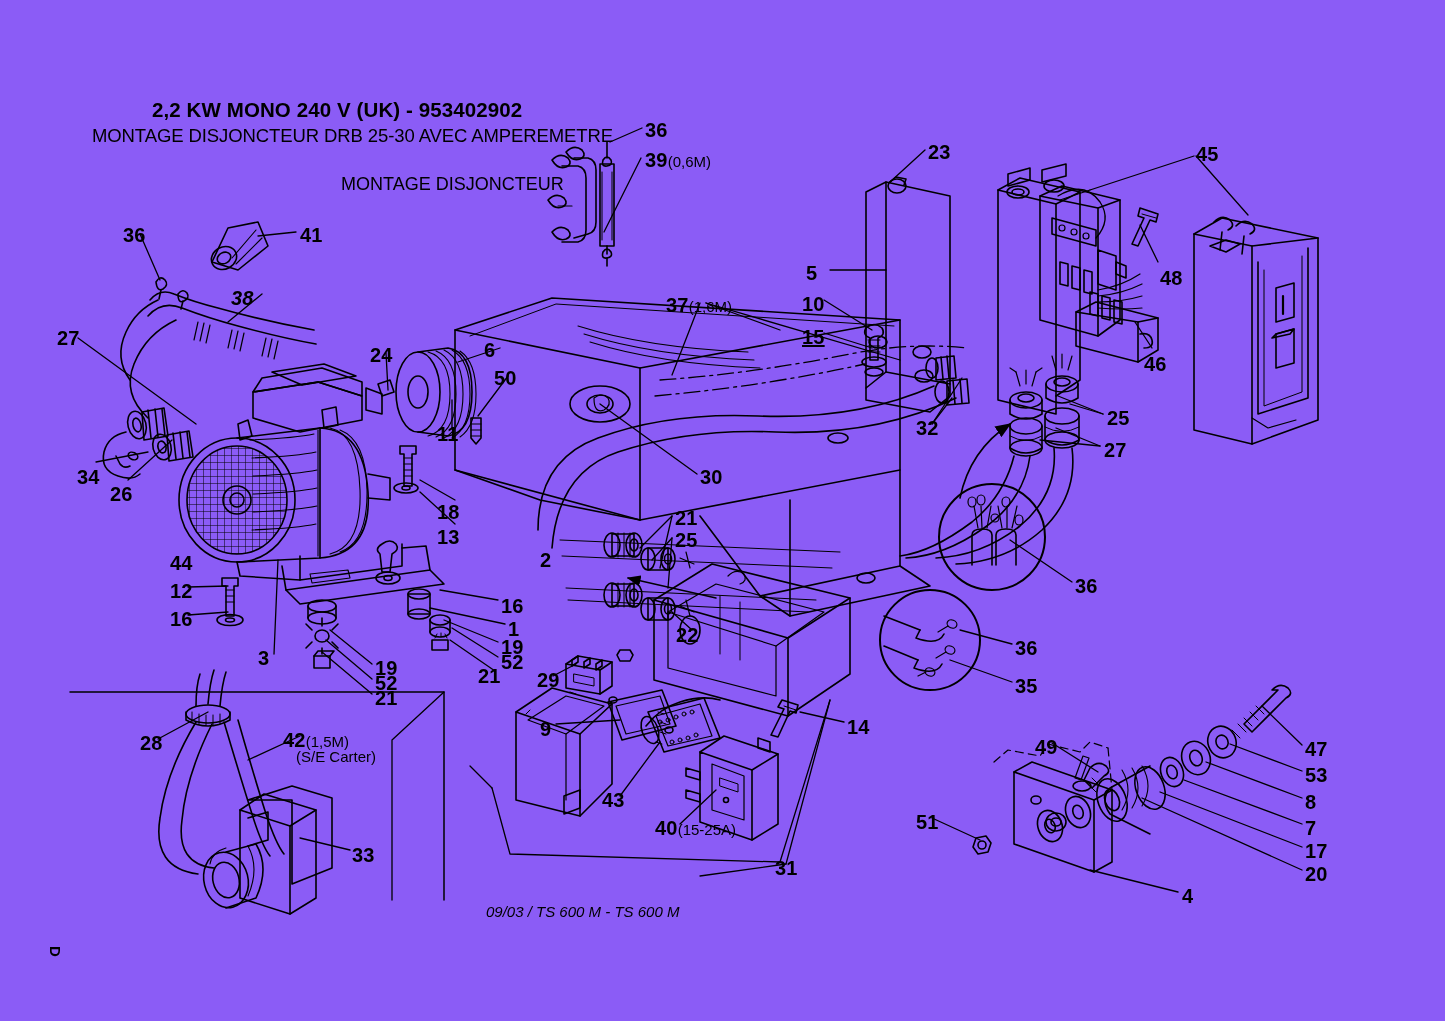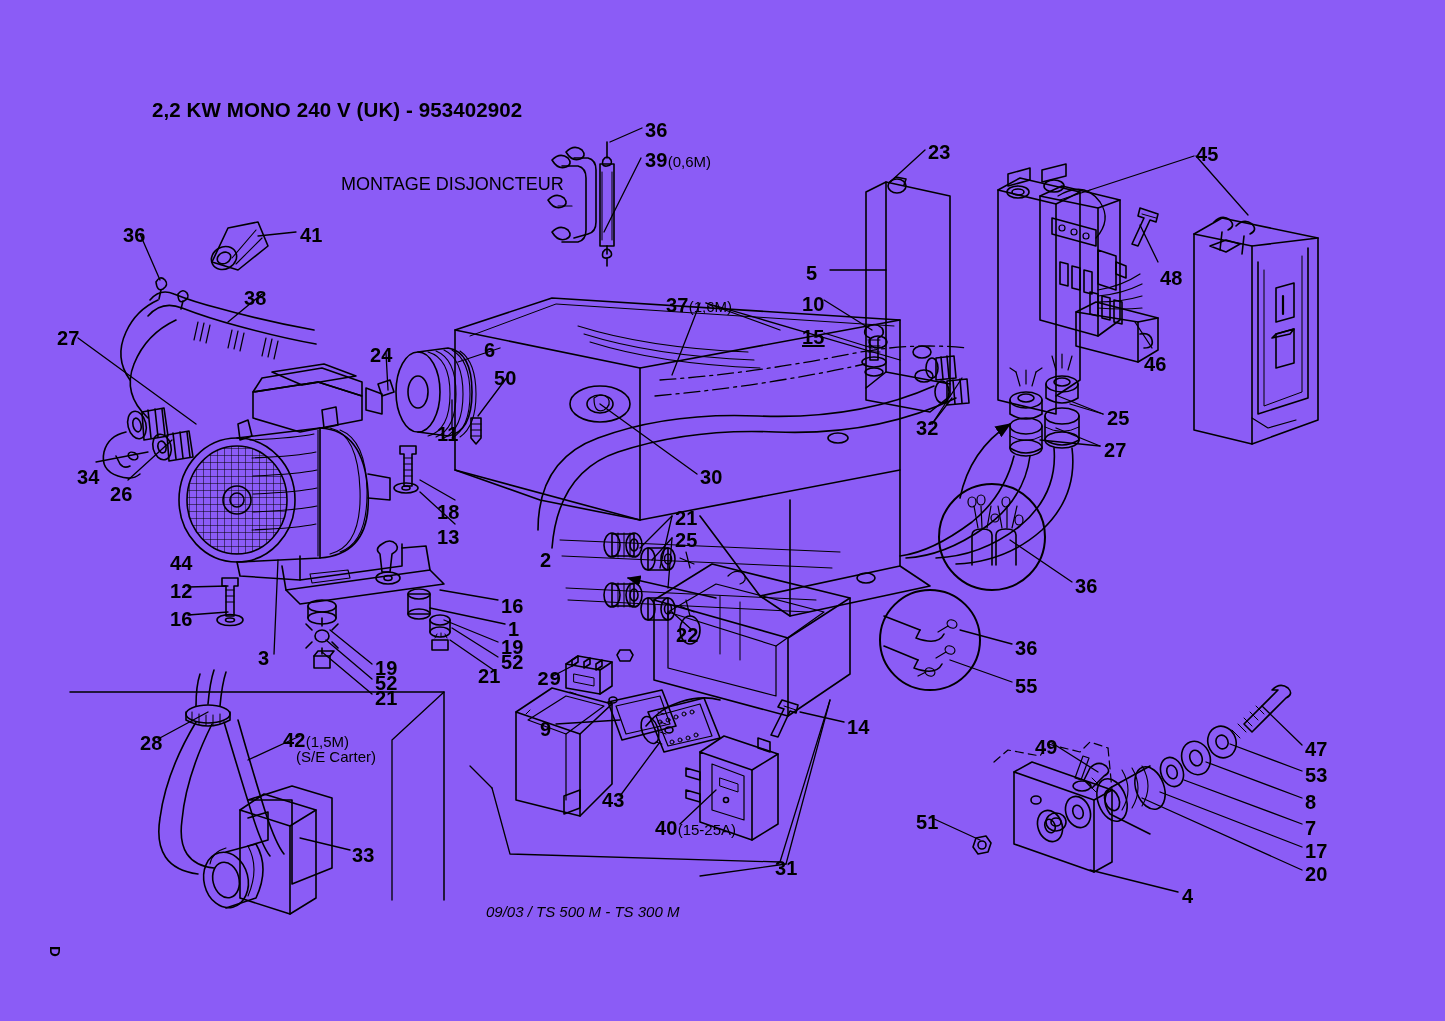--- a/index.html
+++ b/index.html
@@ -715,36 +715,37 @@
         <path d="M603,160 q4,-6 8,0 q2,5 -4,6 q-6,1 -4,-6z"></path>
         <path d="M607,142 l0,16"></path>
         <path d="M603,252 q4,-6 8,0 q2,5 -4,6 q-6,1 -4,-6z"></path>
         <path d="M607,246 l0,8 M607,258 l0,8"></path>
       </g>
 
     </g>
   </svg>
 
   <div class="title-main" style="left:152px; top:98px;">2,2 KW MONO 240 V (UK) - 953402902</div>
+  <div class="title-sub" style="left:92px; top:125px;">MONTAGE DISJONCTEUR DRB 25-30 AVEC AMPEREMETRE</div>
   <div class="title-shunts" style="left:341px; top:174px;">MONTAGE DISJONCTEUR</div>
 
-  <div class="footer" style="left:486px; top:903px;">09/03 / TS 500 M - TS 300 M</div>
+  <div class="footer" style="left:486px; top:903px;">09/03 / TS 600 M - TS 600 M</div>
 
   <div class="corner-mark" style="left:64px; top:946px;">D</div>
 
   <div id="callout-layer">
       <div class="lbl" style="left: 645px; top: 120px;"><span>36</span></div>
       <div class="lbl" style="left: 645px; top: 150px; text-align: right;"><span>39</span><span class="suf">(0,6M)</span></div>
       <div class="lbl" style="left: 928px; top: 142px;"><span>23</span></div>
       <div class="lbl" style="left: 1196px; top: 144px;"><span>45</span></div>
       <div class="lbl" style="left: 123px; top: 225px;"><span>36</span></div>
       <div class="lbl" style="left: 300px; top: 225px;"><span>41</span></div>
       <div class="lbl" style="left: 806px; top: 263px;"><span>5</span></div>
       <div class="lbl" style="left: 1160px; top: 268px;"><span>48</span></div>
-      <div class="lbl" style="left: 244px; top: 288px;"><span>38</span></div>
+      <div class="lbl" style="left: 231px; top: 288px; font-style: italic;"><span>38</span></div>
       <div class="lbl" style="left: 802px; top: 294px;"><span>10</span></div>
       <div class="lbl" style="left: 666px; top: 295px;"><span>37</span><span class="suf">(1,6M)</span></div>
       <div class="lbl" style="left: 57px; top: 328px;"><span>27</span></div>
       <div class="lbl" style="left: 802px; top: 327px; text-decoration: underline;"><span>15</span></div>
       <div class="lbl" style="left: 370px; top: 345px;"><span>24</span></div>
       <div class="lbl" style="left: 484px; top: 340px;"><span>6</span></div>
       <div class="lbl" style="left: 1144px; top: 354px;"><span>46</span></div>
       <div class="lbl" style="left: 494px; top: 368px;"><span>50</span></div>
       <div class="lbl" style="left: 1107px; top: 408px;"><span>25</span></div>
       <div class="lbl" style="left: 437px; top: 424px;"><span>11</span></div>
@@ -764,23 +765,23 @@
       <div class="lbl" style="left: 501px; top: 596px;"><span>16</span></div>
       <div class="lbl" style="left: 170px; top: 609px;"><span>16</span></div>
       <div class="lbl" style="left: 508px; top: 619px;"><span>1</span></div>
       <div class="lbl" style="left: 501px; top: 637px;"><span>19</span></div>
       <div class="lbl" style="left: 676px; top: 625px;"><span>22</span></div>
       <div class="lbl" style="left: 1015px; top: 638px;"><span>36</span></div>
       <div class="lbl" style="left: 258px; top: 648px;"><span>3</span></div>
       <div class="lbl" style="left: 375px; top: 658px;"><span>19</span></div>
       <div class="lbl" style="left: 501px; top: 652px;"><span>52</span></div>
       <div class="lbl" style="left: 478px; top: 666px;"><span>21</span></div>
-      <div class="lbl" style="left: 537px; top: 670px; font-family: Liberation Mono, monospace;"><span>29</span></div>
+      <div class="lbl" style="left: 537px; top: 670px;"><span>29</span></div>
       <div class="lbl" style="left: 375px; top: 673px;"><span>52</span></div>
-      <div class="lbl" style="left: 1015px; top: 676px;"><span>55</span></div>
+      <div class="lbl" style="left: 1015px; top: 676px;"><span>35</span></div>
       <div class="lbl" style="left: 375px; top: 688px;"><span>21</span></div>
       <div class="lbl" style="left: 540px; top: 719px;"><span>9</span></div>
       <div class="lbl" style="left: 847px; top: 717px;"><span>14</span></div>
       <div class="lbl" style="left: 140px; top: 733px;"><span>28</span></div>
       <div class="lbl" style="left: 283px; top: 730px;"><span>42</span><span class="suf">(1,5M)</span></div>
       <div class="lbl" style="left: 1035px; top: 737px;"><span>49</span></div>
       <div class="lbl" style="left: 1305px; top: 739px;"><span>47</span></div>
       <div class="lbl" style="left: 1305px; top: 765px;"><span>53</span></div>
       <div class="lbl" style="left: 602px; top: 790px;"><span>43</span></div>
       <div class="lbl" style="left: 1305px; top: 792px;"><span>8</span></div>

